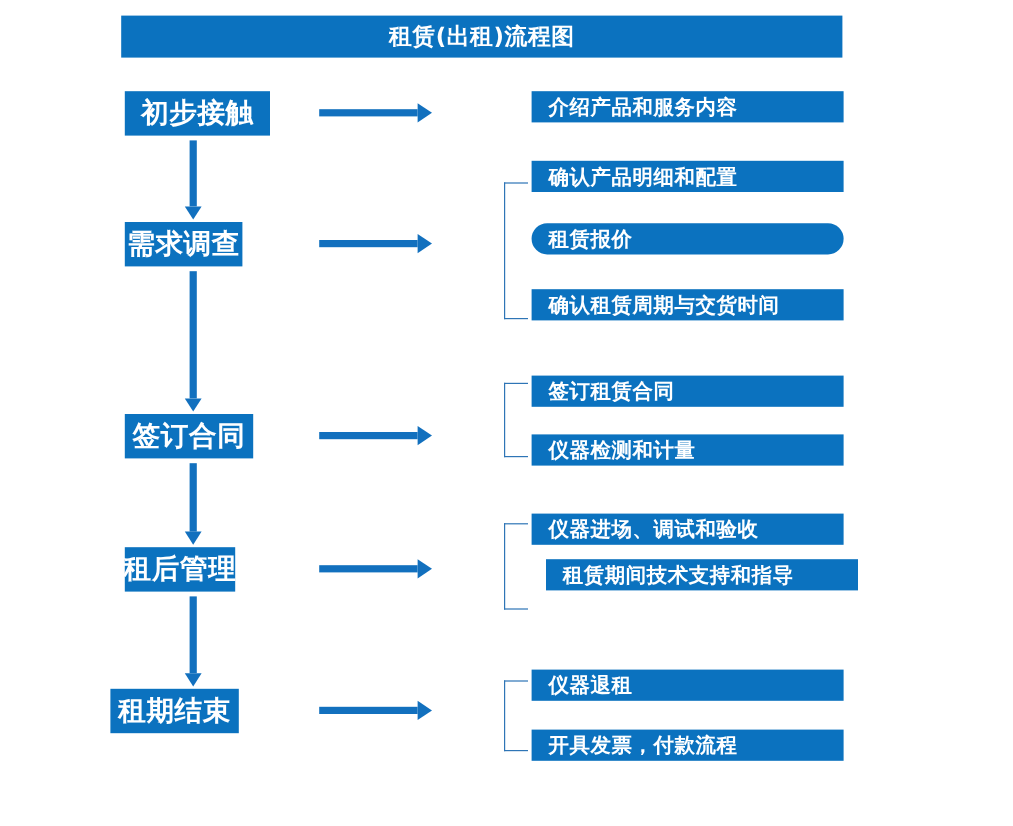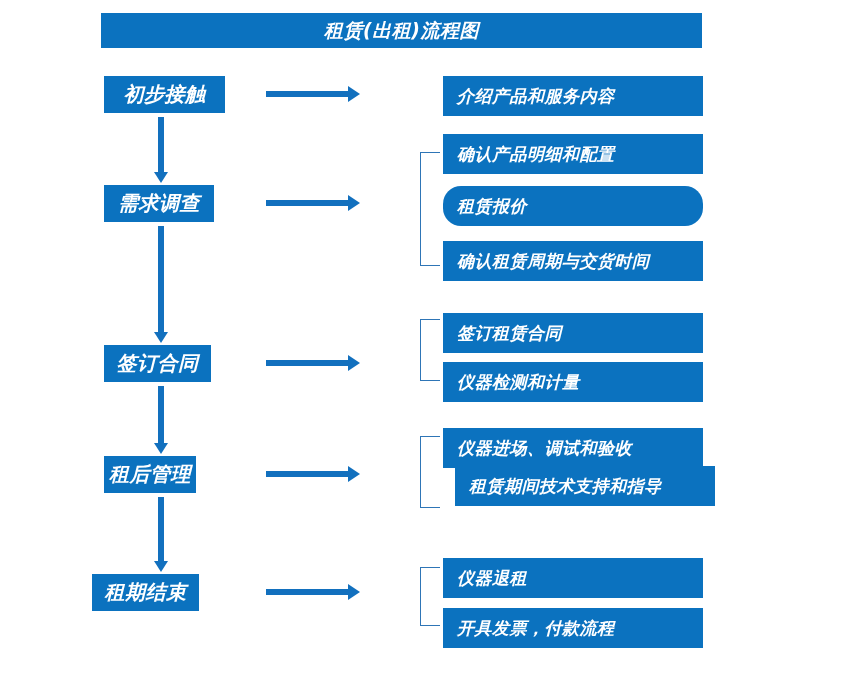--- a/index.html
+++ b/index.html
@@ -13,21 +13,20 @@
     position: relative;
     font-family: "DejaVu Sans", "Liberation Sans", sans-serif;
     overflow: hidden;
   }
 
   #canvas {
     position: absolute;
     left: 0; top: 0;
     width: 844px;
     height: 688px;
-    font-style: italic;
   }
 
   
   .box {
     position: absolute;
     background: #0B72BF;
     color: #ffffff;
     font-weight: bold;
     display: flex;
     align-items: center;
@@ -42,29 +41,29 @@
     top: 13px;
     width: 601px;
     height: 35px;
     justify-content: center;
     font-size: 19px;
   }
 
   
   .stage-box {
     justify-content: center;
-    font-size: 20px;
+    font-size: 23px;
     height: 37px;
   }
 
   
   .detail-box {
     left: 443px;
     width: 260px;
-    height: 40px;
+    height: 26px;
     justify-content: flex-start;
     padding-left: 14px;
     font-size: 17px;
   }
 
   
   .h-arrow {
     position: absolute;
     height: 20px;
   }
@@ -117,21 +116,21 @@
 </style>
 </head>
 <body>
 
 <div id="canvas">
 
   <div class="box title-bar">租赁(出租)流程图</div>
 
   <div class="box stage-box" style="left:104px; top:76px; width:121px;">初步接触</div>
 
-  <div class="box stage-box" style="left:104px; top:185px; width:110px;">需求调查</div>
+  <div class="box stage-box" style="left:104px; top:185px; width:98px;">需求调查</div>
 
   <div class="box stage-box" style="left:104px; top:345px; width:107px;">签订合同</div>
 
   <div class="box stage-box" style="left:104px; top:456px; width:92px;text-align:center;">租后管理</div>
 
   <div class="box stage-box" style="left:92px; top:574px; width:107px;">租期结束</div>
 
   <div class="v-arrow" style="left:152px; top:117px; height:66px;">
     <div class="shaft" style="height:55px;"></div>
     <div class="head" style="top:55px;"></div>

